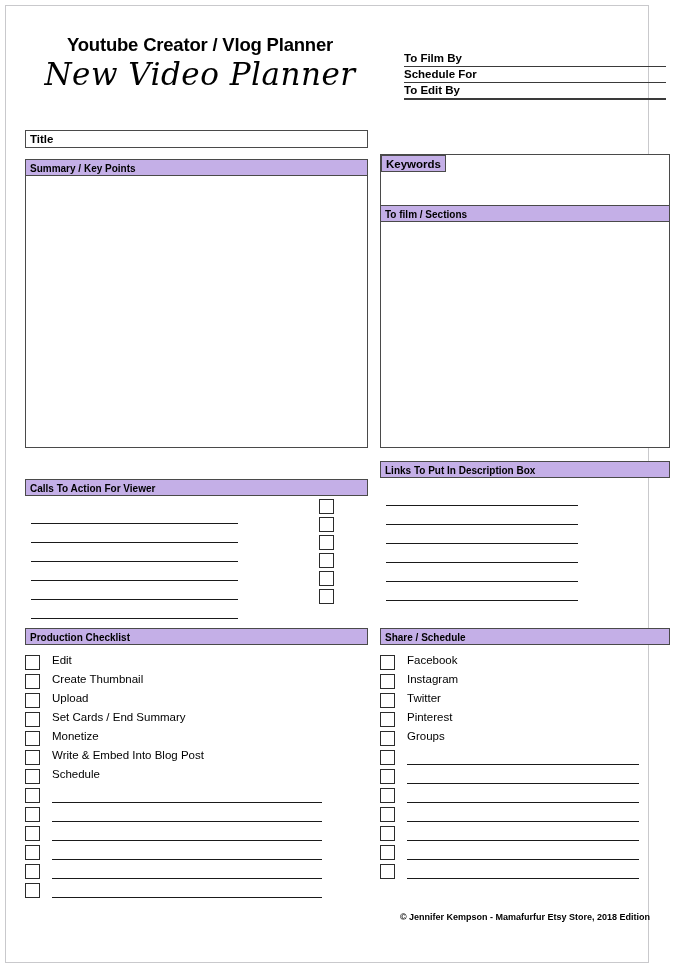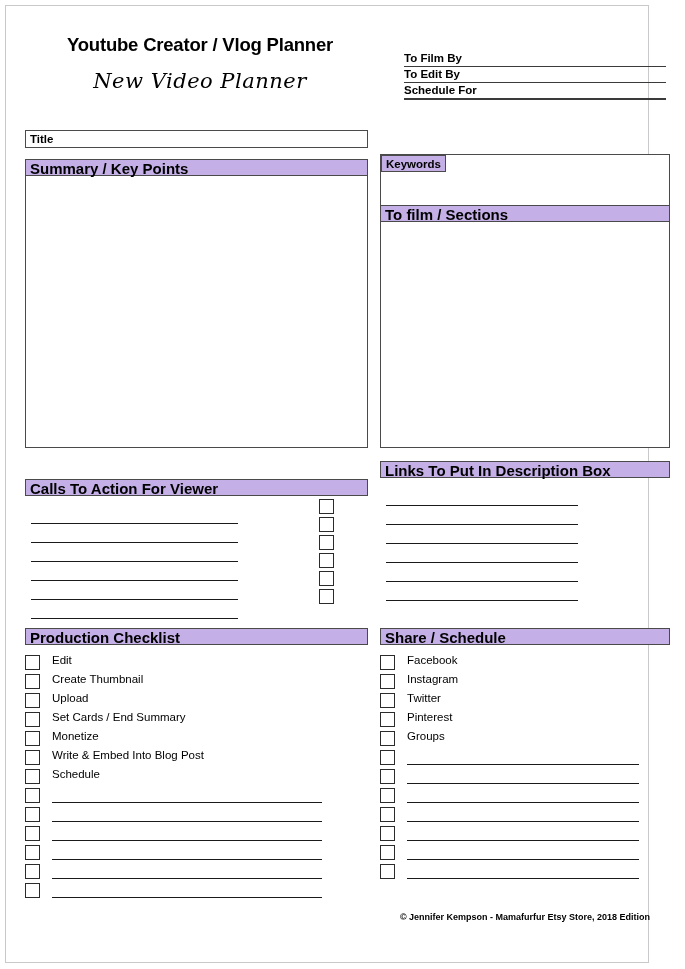--- a/index.html
+++ b/index.html
@@ -48,24 +48,24 @@
     font-family: "Liberation Sans", sans-serif;
     font-weight: bold;
     font-size: 18.5px;
     letter-spacing: -0.2px;
     line-height: 22px;
     white-space: nowrap;
   }
   .title-script {
     font-family: "DejaVu Serif", serif;
     font-style: italic;
-    font-size: 21px;
+    font-size: 31px;
     line-height: 34px;
     letter-spacing: 0.5px;
-    margin-top: 8px;
+    margin-top: 1px;
     white-space: nowrap;
   }
 
   .date-block {
     position: absolute;
     left: 398px;
     top: 44px;
     width: 262px;
   }
   .date-row {
@@ -90,21 +90,21 @@
   }
   .date-row:last-child .date-input {
     border-bottom: 1px solid #3a3a3a;
   }
 
   
   .sec-head {
     background: #c4afe7;
     border: 1px solid #4a4a4a;
     box-sizing: border-box;
-    font-size: 15px;
+    font-size: 10px;
     font-weight: bold;
     line-height: 15px;
     height: 17px;
     padding: 1px 0 0 4px;
     white-space: nowrap;
   }
   .plain-head {
     background: #ffffff;
     border: 1px solid #4a4a4a;
     box-sizing: border-box;
@@ -283,25 +283,25 @@
       <div class="title-main">Youtube Creator / Vlog Planner</div>
       <div class="title-script">New Video Planner</div>
     </div>
 
     <div class="date-block">
       <div class="date-row">
         <div class="date-label">To Film By</div>
         <div class="date-input"></div>
       </div>
       <div class="date-row">
+        <div class="date-label">Schedule For</div>
+        <div class="date-input"></div>
+      </div>
+      <div class="date-row">
         <div class="date-label">To Edit By</div>
-        <div class="date-input"></div>
-      </div>
-      <div class="date-row">
-        <div class="date-label">Schedule For</div>
         <div class="date-input"></div>
       </div>
     </div>
   </div>
 
   <div class="title-field plain-head">Title</div>
 
   <div class="keywords-box outline-box">
     <div class="keywords-tab">Keywords</div>
   </div>

